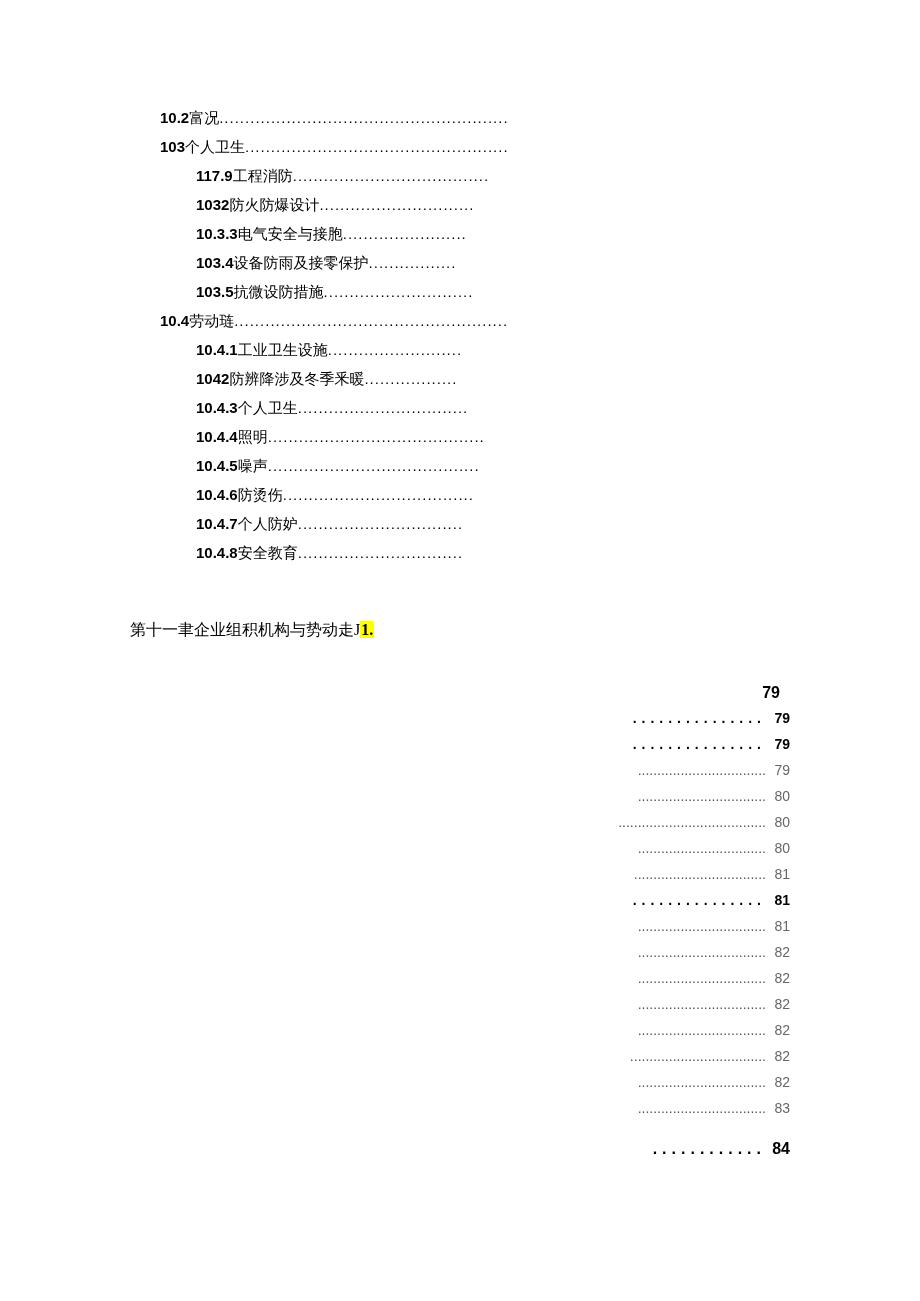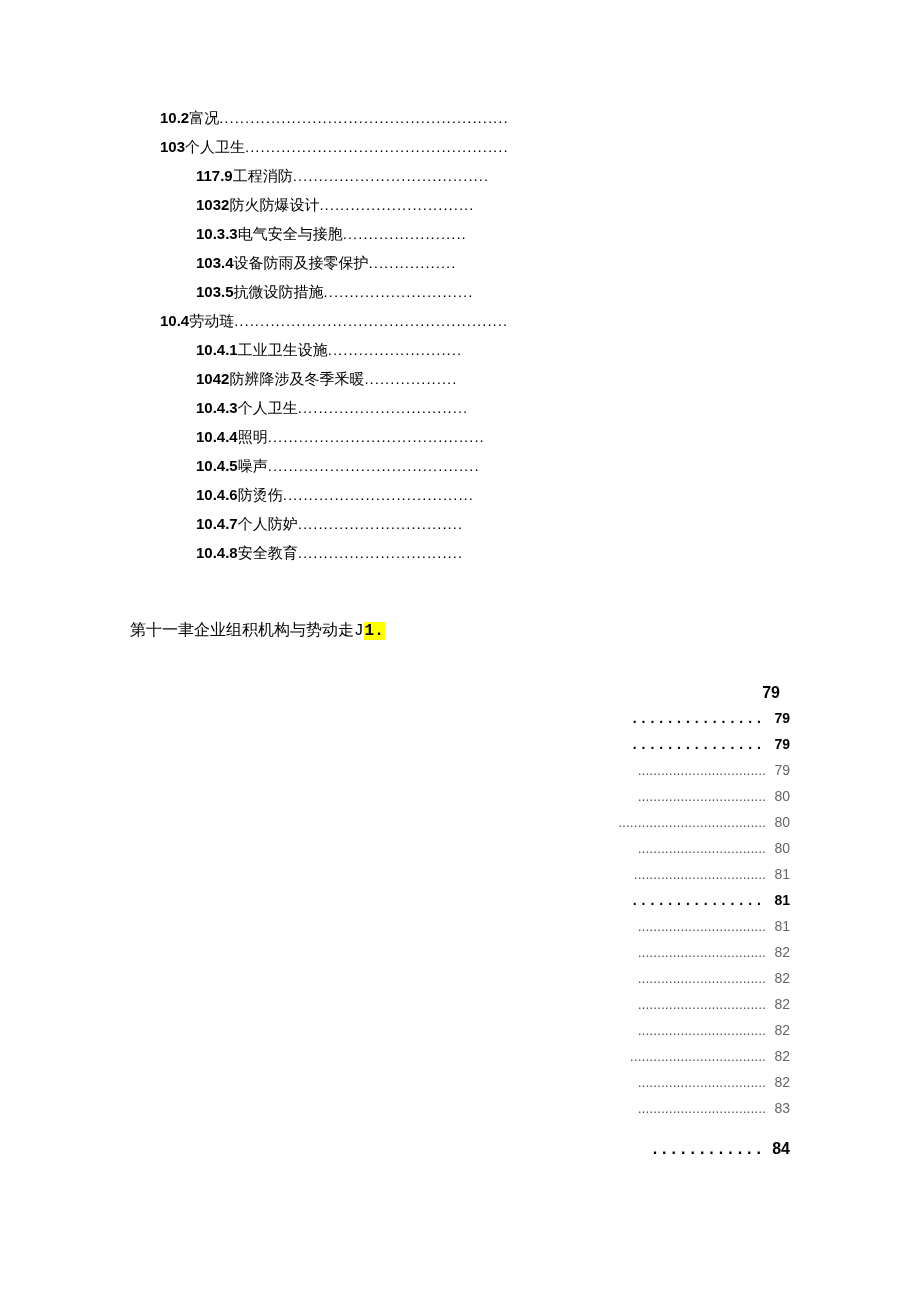--- a/index.html
+++ b/index.html
@@ -37,21 +37,21 @@
 
   .toc-line .dots {
     flex: 0 1 auto;
     overflow: hidden;
     letter-spacing: 1px;
     font-weight: normal;
     color: #000;
   }
 
   .chapter-line {
-    font-family: Liberation Mono, monospace;
+    font-family: Liberation Serif, serif;
     font-size: 16px;
     margin-top: 40px;
     margin-left: -30px;
   }
   .chapter-line .j  { font-weight: 400; }
   .chapter-line .hl {
     background: #ffff00;
     font-weight: 700;
     padding: 0 1px;
   }

